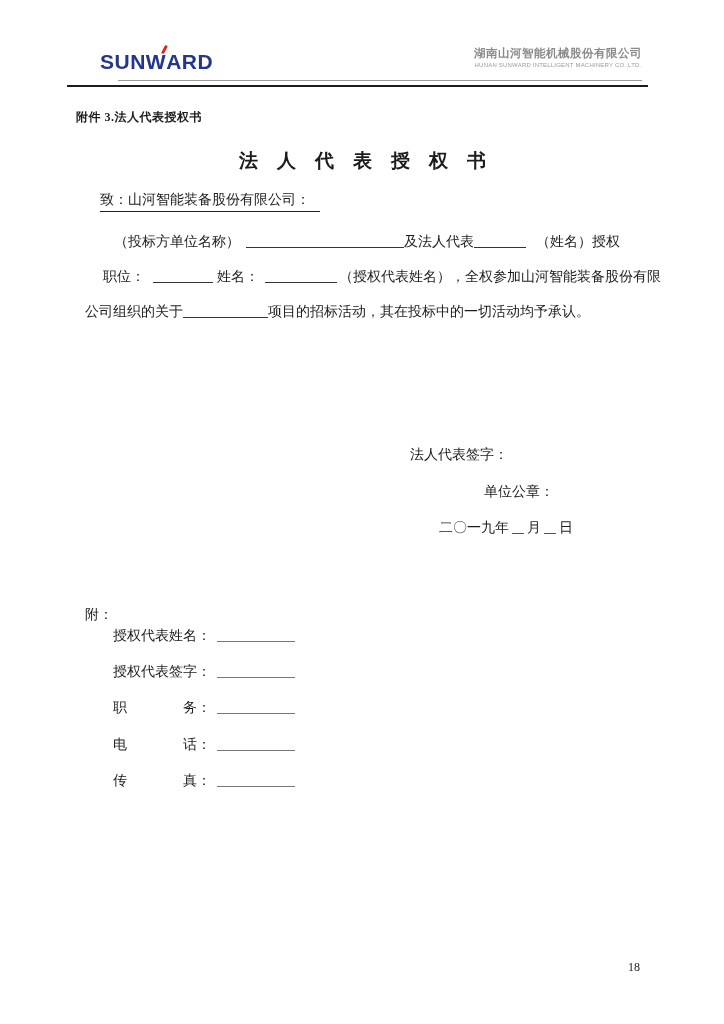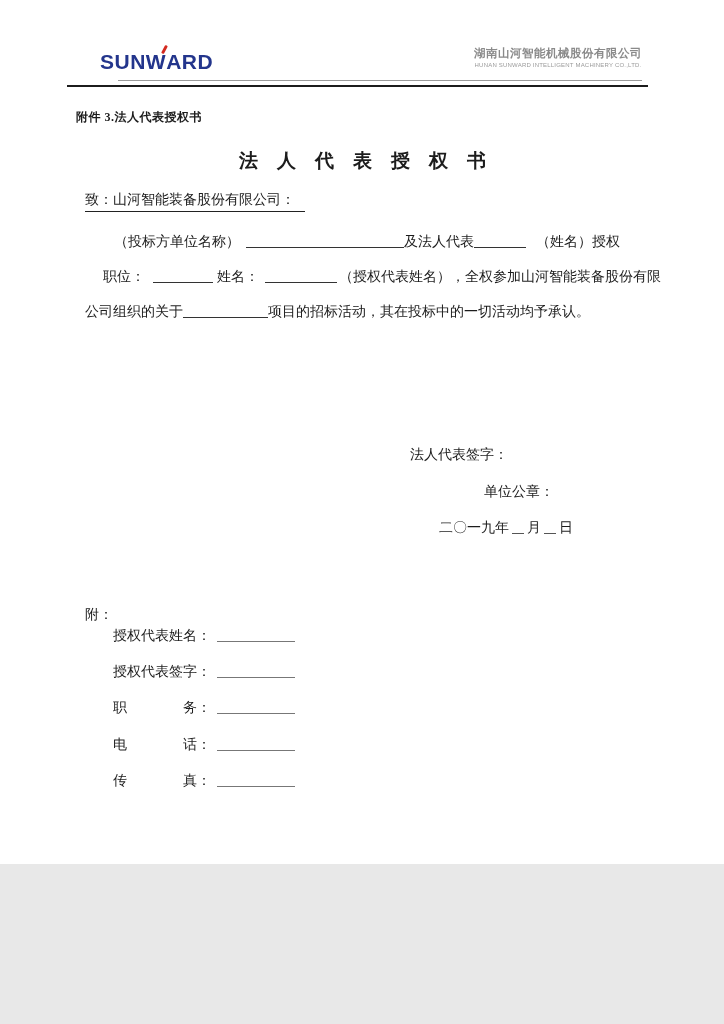--- a/index.html
+++ b/index.html
@@ -1,19 +1,19 @@
 <!DOCTYPE html>
 <html style="--logo-blue: #23358c; --accent-red: #d42a20; --company-gray: #8a8a8a;"><head>
 <meta charset="utf-8">
 <style>
   * { margin:0; padding:0; box-sizing:border-box; }
   html,body { background:#e8e8e8; }
   body { font-family:"Liberation Serif","DejaVu Serif",serif; }
   .page {
-    position:relative; width:724px; height:864px; margin:0 auto;
+    position:relative; width:724px; height:1024px; margin:0 auto;
     background:#ffffff; color:#1c1c1c; overflow:hidden;
   }
 
   
   .logo {
     position:absolute; left:100px; top:51px;
     font-family:"Liberation Sans","DejaVu Sans",sans-serif;
     font-weight:bold; font-size:21px; line-height:1;
     color:var(--logo-blue,#23358c); letter-spacing:0.5px;
   }
@@ -42,20 +42,21 @@
     font-size:12px; font-weight:bold; letter-spacing:0.5px;
   }
   .doc-title {
     position:absolute; left:85px; top:148px; width:555px;
     text-align:center; font-size:19px; font-weight:bold; white-space:nowrap;
   }
   .salutation { position:absolute; left:85px; top:191px; font-size:14px; }
   .salutation .u {
     display:inline-block; border-bottom:1.5px solid #222;
     padding:0 10px 2px 0;
+    margin-left:15px;
   }
 
   
   .bline { position:absolute; font-size:14px; white-space:nowrap; }
   .bline1 { left:114px; top:233px; }
   .bline2 { left:103px;  top:268px; }
   .bline3 { left:85px;  top:303px; }
   .blank {
     display:inline-block; height:14px; vertical-align:-2px;
     border-bottom:1px solid #333;

